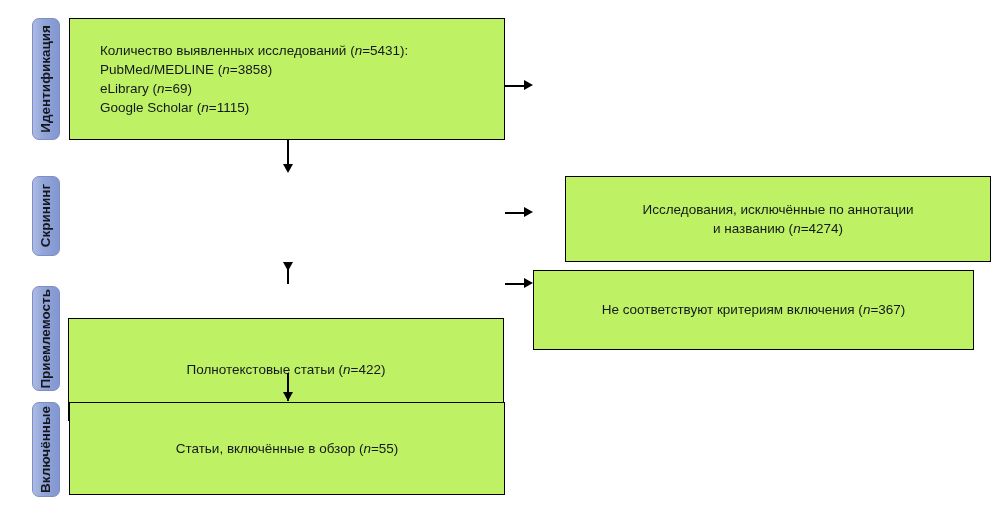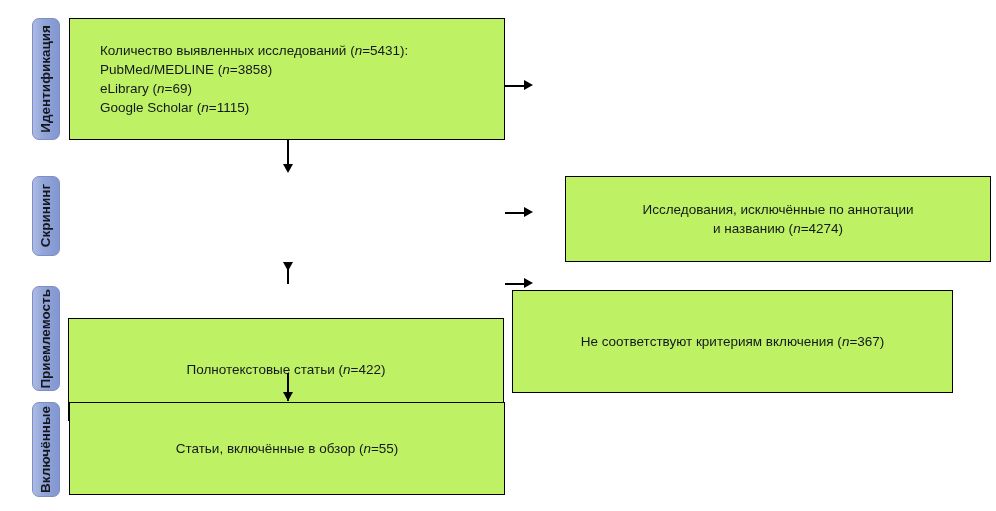--- a/index.html
+++ b/index.html
@@ -141,21 +141,21 @@
   <div class="conn-h" style="left:505px; top:212px; width:21px;"></div>
   <div class="arrow-right" style="left:524px; top:207px;"></div>
 
   <div class="conn-v" style="left:287px; top:262px; height:22px;"></div>
   <div class="arrow-down" style="left:282.5px; top:262px;"></div>
 
   <div class="flow-box center" style="left:68px; top:270px; width:436px; height:103px;margin-top:48px;">
     <div class="box-text">Полнотекстовые статьи (<i>n</i>=422)</div>
   </div>
 
-  <div class="flow-box center" style="left:512px; top:270px; width:441px; height:103px;margin-top:20px;">
+  <div class="flow-box center" style="left:533px; top:270px; width:441px; height:80px;">
     <div class="box-text">Не соответствуют критериям включения (<i>n</i>=367)</div>
   </div>
 
   <div class="conn-h" style="left:505px; top:283px; width:21px;"></div>
   <div class="arrow-right" style="left:524px; top:278px;"></div>
 
   <div class="conn-v" style="left:287px; top:373px; height:28px;"></div>
   <div class="arrow-down" style="left:282.5px; top:392px;"></div>
 
   <div class="flow-box center" style="left:69px; top:402px; width:436px; height:93px;">

